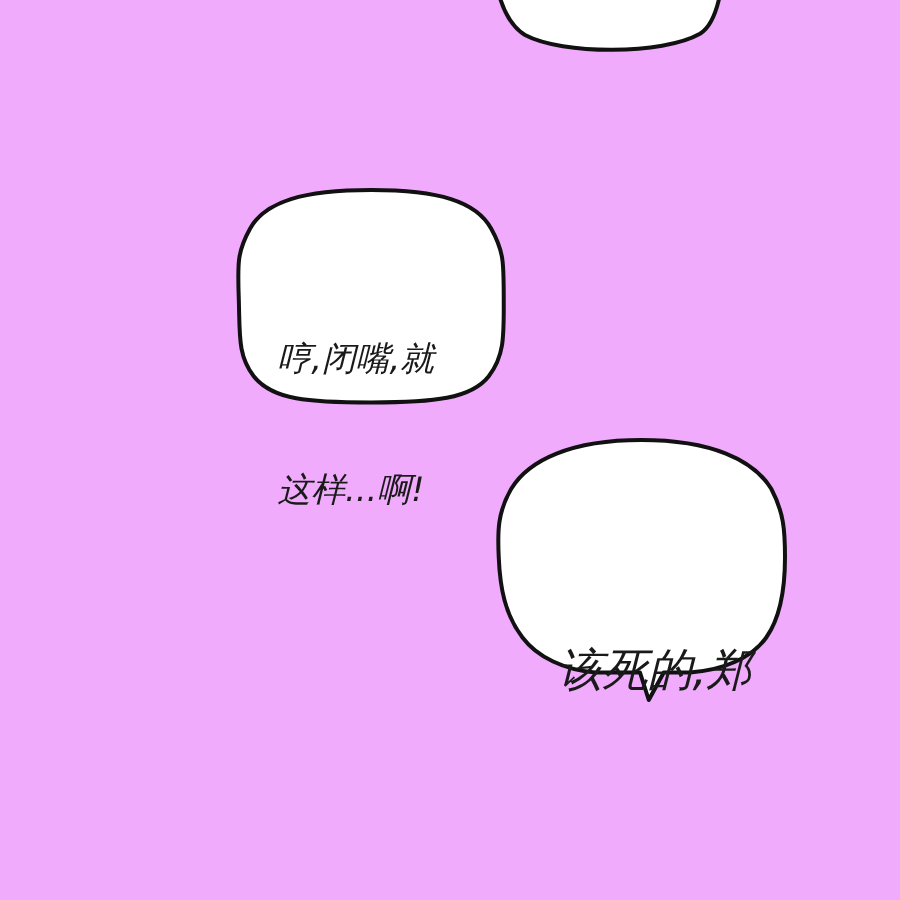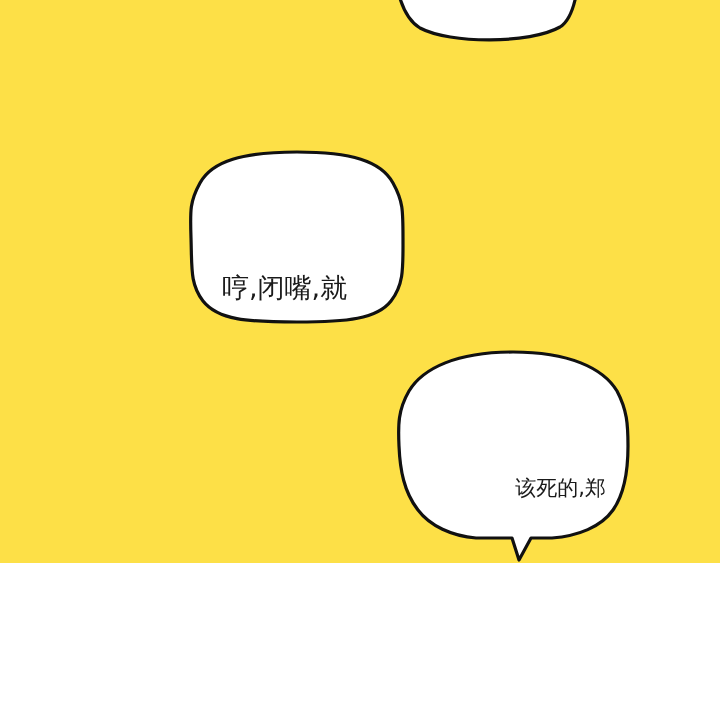--- a/index.html
+++ b/index.html
@@ -11,22 +11,23 @@
     width: 720px;
     height: 720px;
     background: #ffffff;
     font-family: "DejaVu Sans", "Liberation Sans", sans-serif;
     overflow: hidden;
     position: relative;
   }
   #panel {
     position: relative;
     width: 720px;
-    height: 563px;
-    background: #fde047;
+    height: 720px;
+    background: #f0abfc;
+    font-style: italic;
   }
   .layer-svg {
     position: absolute;
     left: 0;
     top: 0;
     width: 720px;
     height: 720px;
   }
   .bubble-text {
     position: absolute;
@@ -42,22 +43,21 @@
   #bubble1-text {
     left: 222px;
     top: 200px;
     width: 160px;
     font-size: 27px;
   }
   #bubble2-text {
     left: 446px;
     top: 420px;
     width: 160px;
-    font-size: 21px;
-    text-align: right;
+    font-size: 36px;
   }
   .txt-line {
     display: block;
   }
 </style>
 </head>
 <body>
 
 <div id="panel">
 
@@ -95,19 +95,20 @@
                C 578,536 601,527 613,510
                C 625,493 628,470 628,446
                C 628,424 627,410 617,391
                C 603,368 569,352 513,352 Z" fill="#ffffff" stroke="#111111" stroke-width="3.2" stroke-linejoin="round" stroke-linecap="round"></path>
     </g>
 
   </svg>
 
   <div class="bubble-text" id="bubble1-text">
     <span class="txt-line">哼,闭嘴,就</span>
+    <span class="txt-line">这样...啊!</span>
   </div>
 
   <div class="bubble-text" id="bubble2-text">
     <span class="txt-line">该死的,郑</span>
   </div>
 
 </div>
 
 </body></html>

